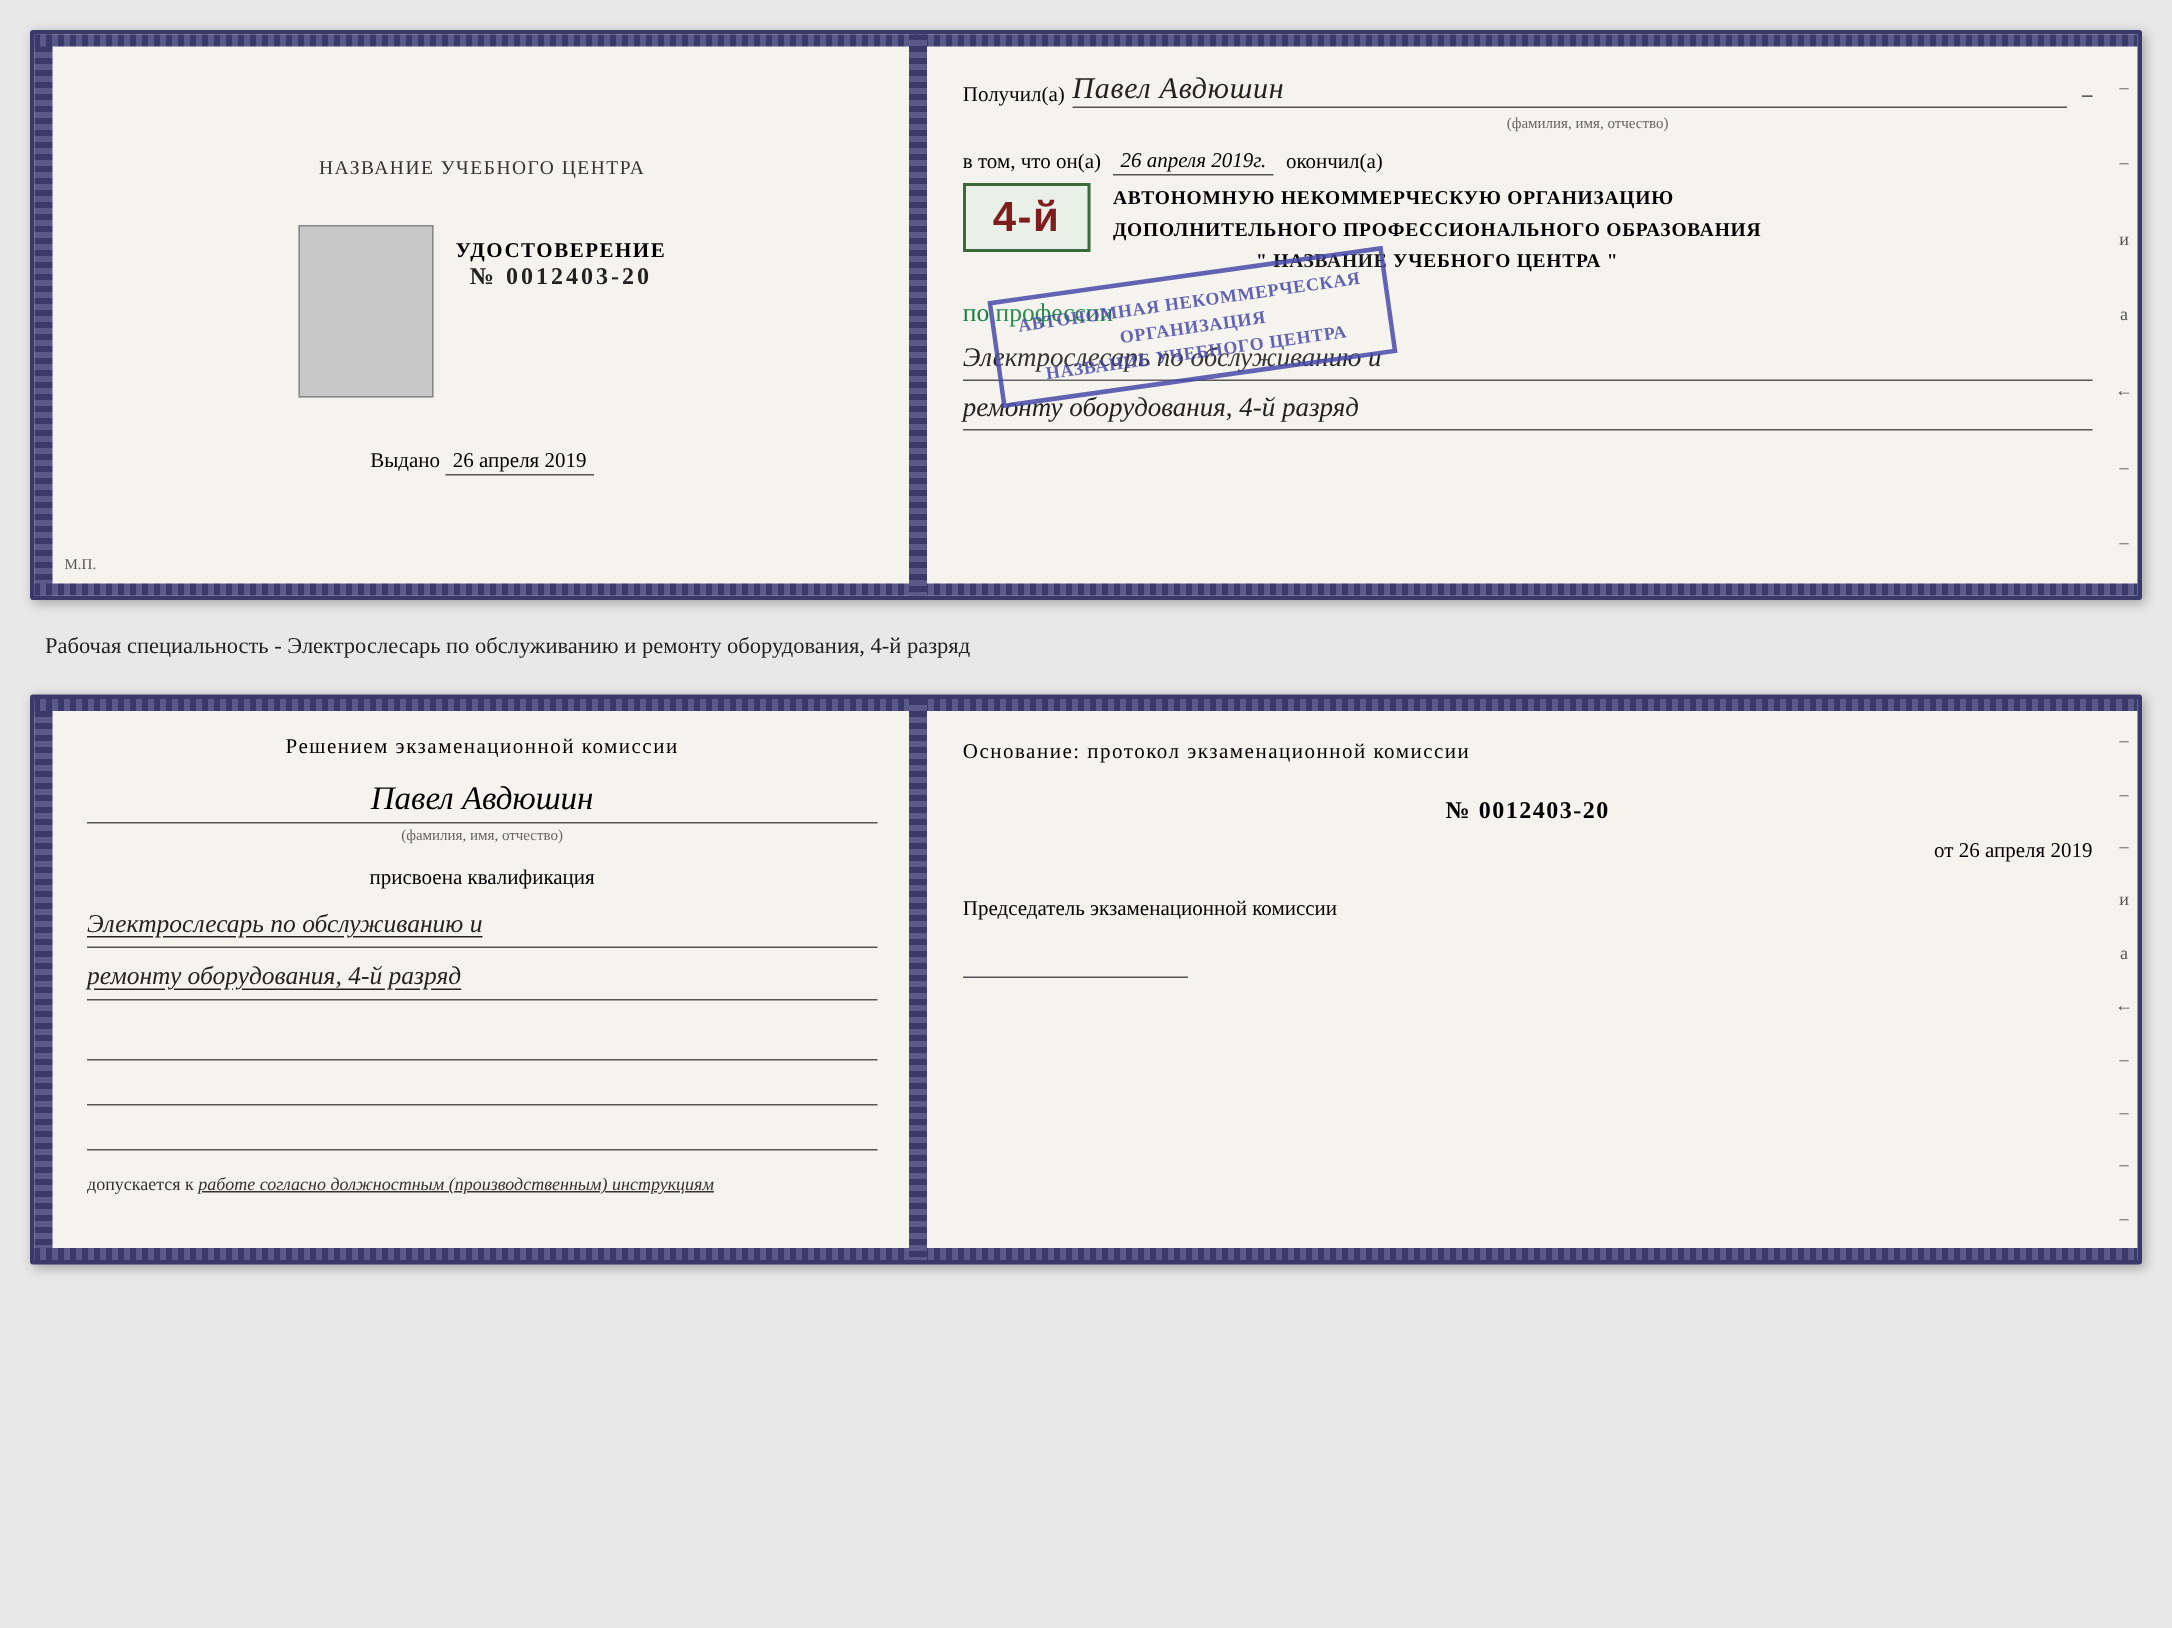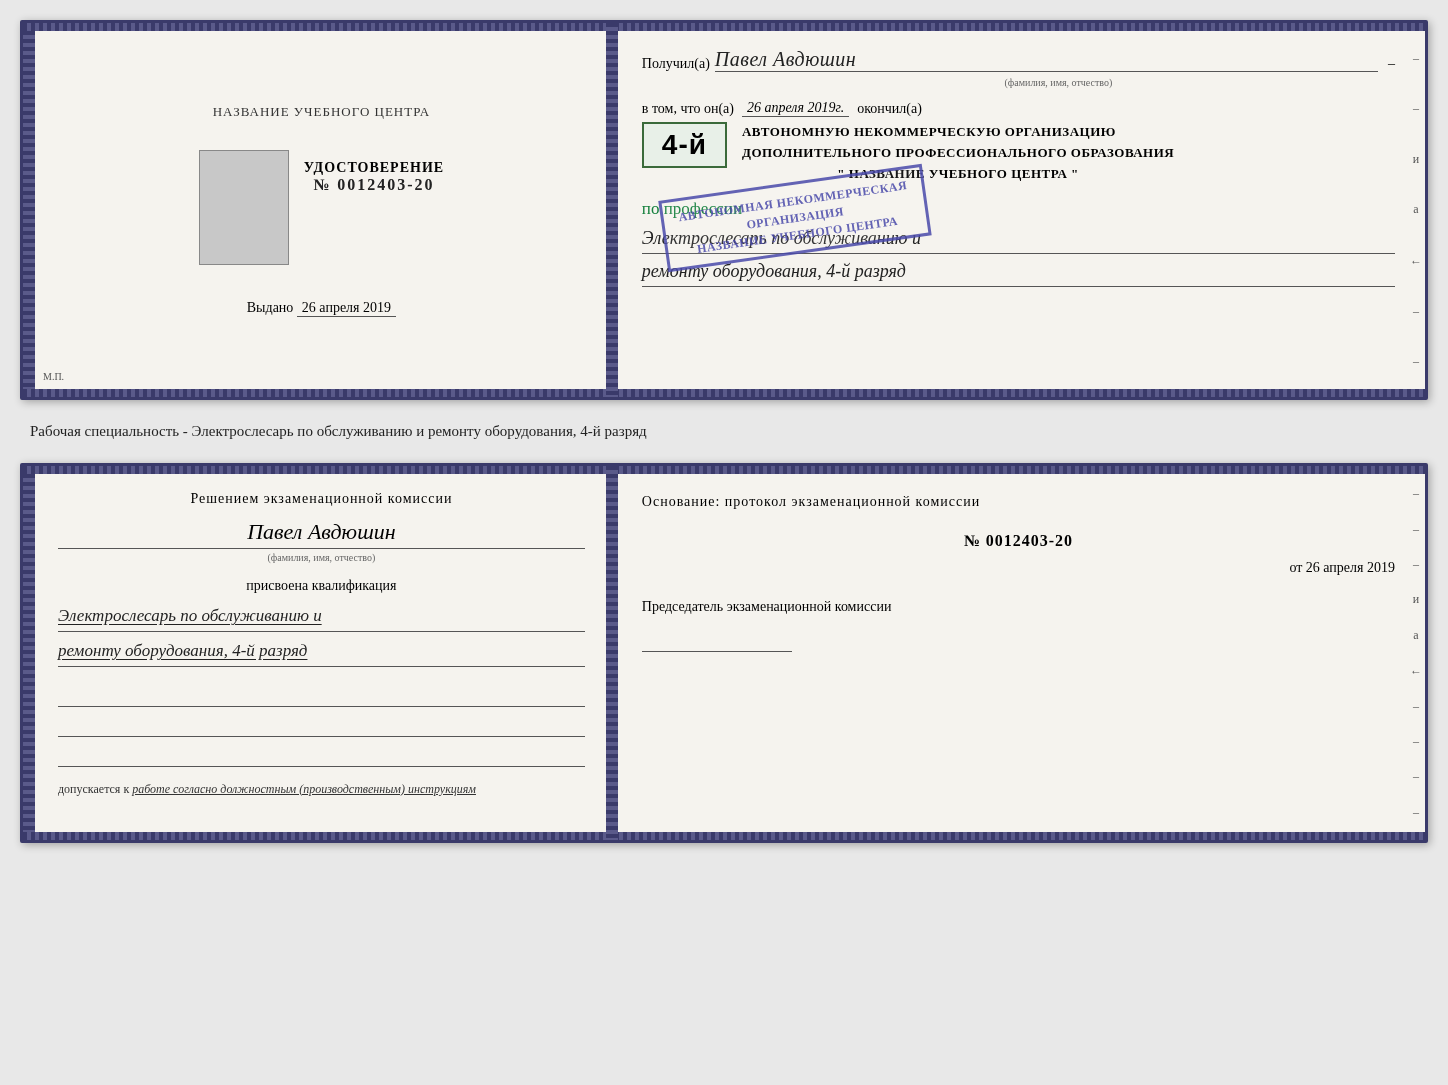--- a/index.html
+++ b/index.html
@@ -153,21 +153,21 @@
 
     .date-underline {
       font-style: italic;
       border-bottom: 1px solid #555;
       padding: 0 5px;
     }
 
     .grade-badge {
       background: #e8f0e8;
       border: 2px solid #3a6a3a;
-      color: #000000;
+      color: #7f1d1d;
       font-size: 28px;
       font-weight: bold;
       padding: 5px 18px;
       display: inline-block;
       font-family: Arial, sans-serif;
       letter-spacing: 1px;
     }
 
     .stamp-overlay {
       position: absolute;

